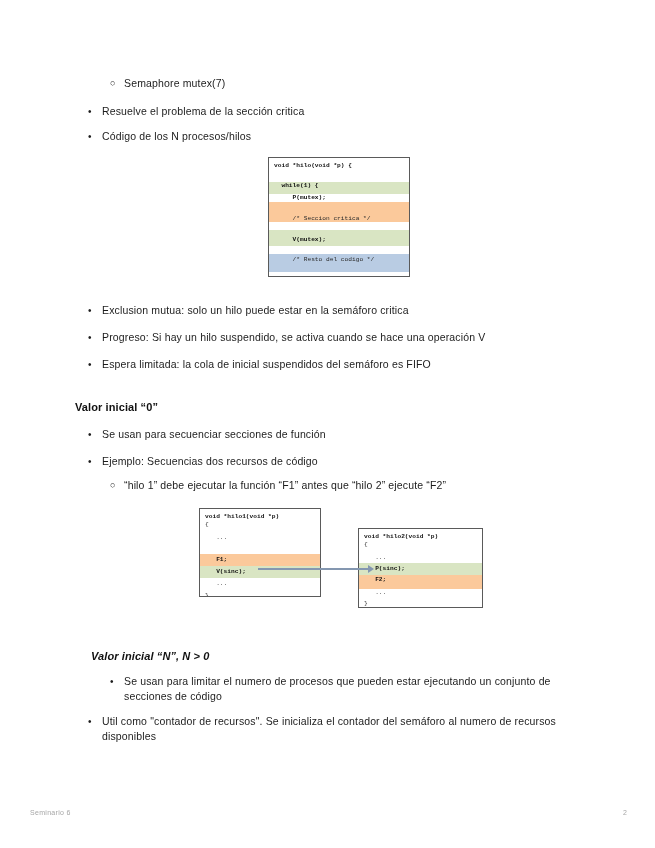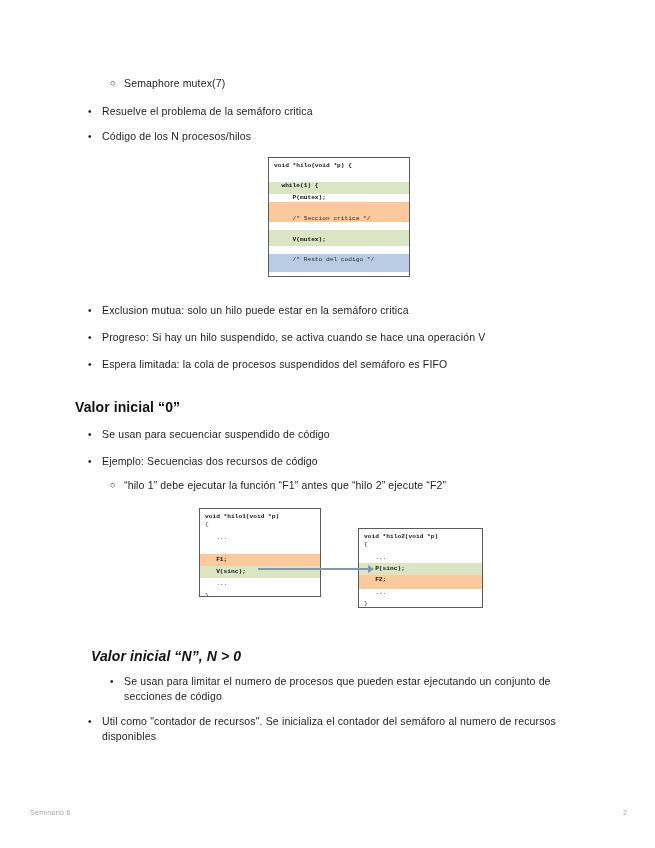--- a/index.html
+++ b/index.html
@@ -42,21 +42,21 @@
   }
   .bullet-row .marker.hollow {
     font-size: 9px;
   }
   .bullet-row .txt {
     flex: 1 1 auto;
   }
 
   .heading {
     position: absolute;
-    font-size: 14px;
+    font-size: 11px;
     font-weight: bold;
     line-height: 15px;
     color: #111111;
     letter-spacing: 0.1px;
   }
 
   
   .codebox {
     position: absolute;
     background: #ffffff;
@@ -123,21 +123,21 @@
 
 <div class="page">
 
   <div class="bullet-row" style="left:110px; top:76px; width:460px;">
     <span class="marker hollow">○</span>
     <span class="txt">Semaphore mutex(7)</span>
   </div>
 
   <div class="bullet-row" style="left:88px; top:104px; width:480px;">
     <span class="marker">•</span>
-    <span class="txt">Resuelve el problema de la semáforo critica</span>
+    <span class="txt">Resuelve el problema de la sección critica</span>
   </div>
 
   <div class="bullet-row" style="left:88px; top:129px; width:480px;">
     <span class="marker">•</span>
     <span class="txt">Código de los N procesos/hilos</span>
   </div>
 
   <div class="codebox" style="left:268px; top:157px; width:142px; height:120px;">
     <div class="band green" style="top:24px;  height:12px;"></div>
     <div class="band orange" style="top:44px;  height:20px;"></div>
@@ -161,28 +161,28 @@
   <div class="bullet-row" style="left:88px; top:303px; width:490px;">
     <span class="marker">•</span>
     <span class="txt">Exclusion mutua: solo un hilo puede estar en la semáforo critica</span>
   </div>
   <div class="bullet-row" style="left:88px; top:330px; width:500px;">
     <span class="marker">•</span>
     <span class="txt">Progreso: Si hay un hilo suspendido, se activa cuando se hace una operación V</span>
   </div>
   <div class="bullet-row" style="left:88px; top:357px; width:500px;">
     <span class="marker">•</span>
-    <span class="txt">Espera limitada: la cola de procesos suspendidos del semáforo es FIFO</span>
+    <span class="txt">Espera limitada: la cola de inicial suspendidos del semáforo es FIFO</span>
   </div>
 
   <div class="heading" style="left:75px; top:400px;">Valor inicial “0”</div>
 
   <div class="bullet-row" style="left:88px; top:427px; width:480px;">
     <span class="marker">•</span>
-    <span class="txt">Se usan para secuenciar suspendido de código</span>
+    <span class="txt">Se usan para secuenciar secciones de función</span>
   </div>
   <div class="bullet-row" style="left:88px; top:454px; width:480px;">
     <span class="marker">•</span>
     <span class="txt">Ejemplo: Secuencias dos recursos de código</span>
   </div>
   <div class="bullet-row" style="left:110px; top:478px; width:470px;">
     <span class="marker hollow">○</span>
     <span class="txt">“hilo 1” debe ejecutar la función “F1” antes que “hilo 2” ejecute “F2”</span>
   </div>
 

